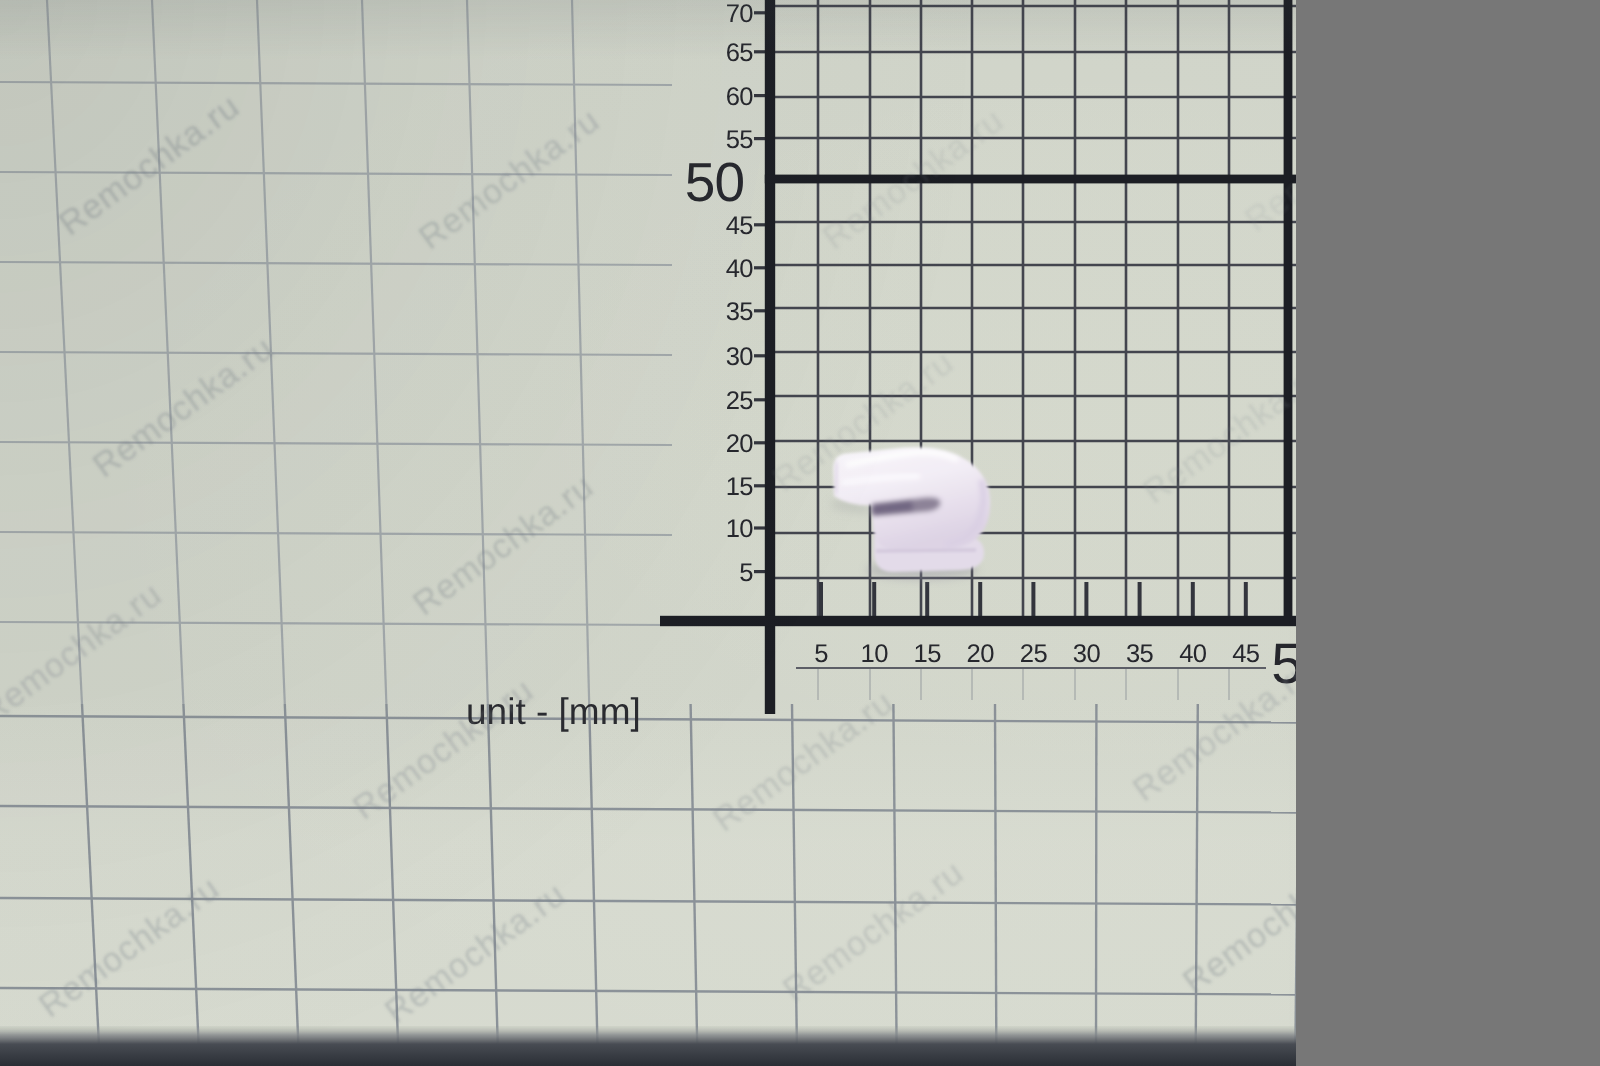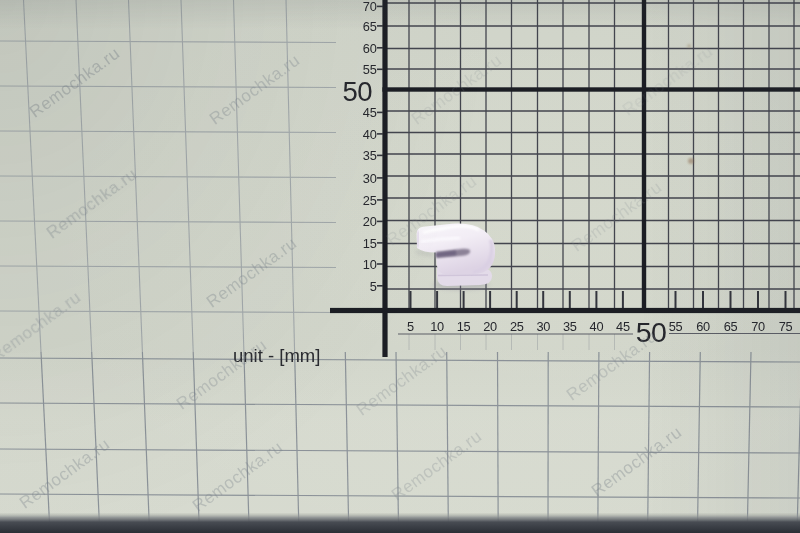--- a/index.html
+++ b/index.html
@@ -1,14 +1,14 @@
 <!DOCTYPE html>
 <html><head><meta charset="utf-8"><style>
 html,body{margin:0;padding:0;background:#777;}
-#ph{position:relative;width:800px;height:533px;overflow:hidden;}
+#ph{position:relative;width:648px;height:533px;overflow:hidden;}
 svg{display:block}
 text{font-family:"Liberation Sans",sans-serif;}
 </style></head><body>
 <div id="ph">
 <svg width="800" height="533" viewBox="0 0 800 533" xmlns="http://www.w3.org/2000/svg">
 <defs>
 <clipPath id="matclip">
           <polygon points="0,0 336,0 336,352 800,352 800,533 0,533"></polygon>
         </clipPath>
 <clipPath id="sheetclip">

